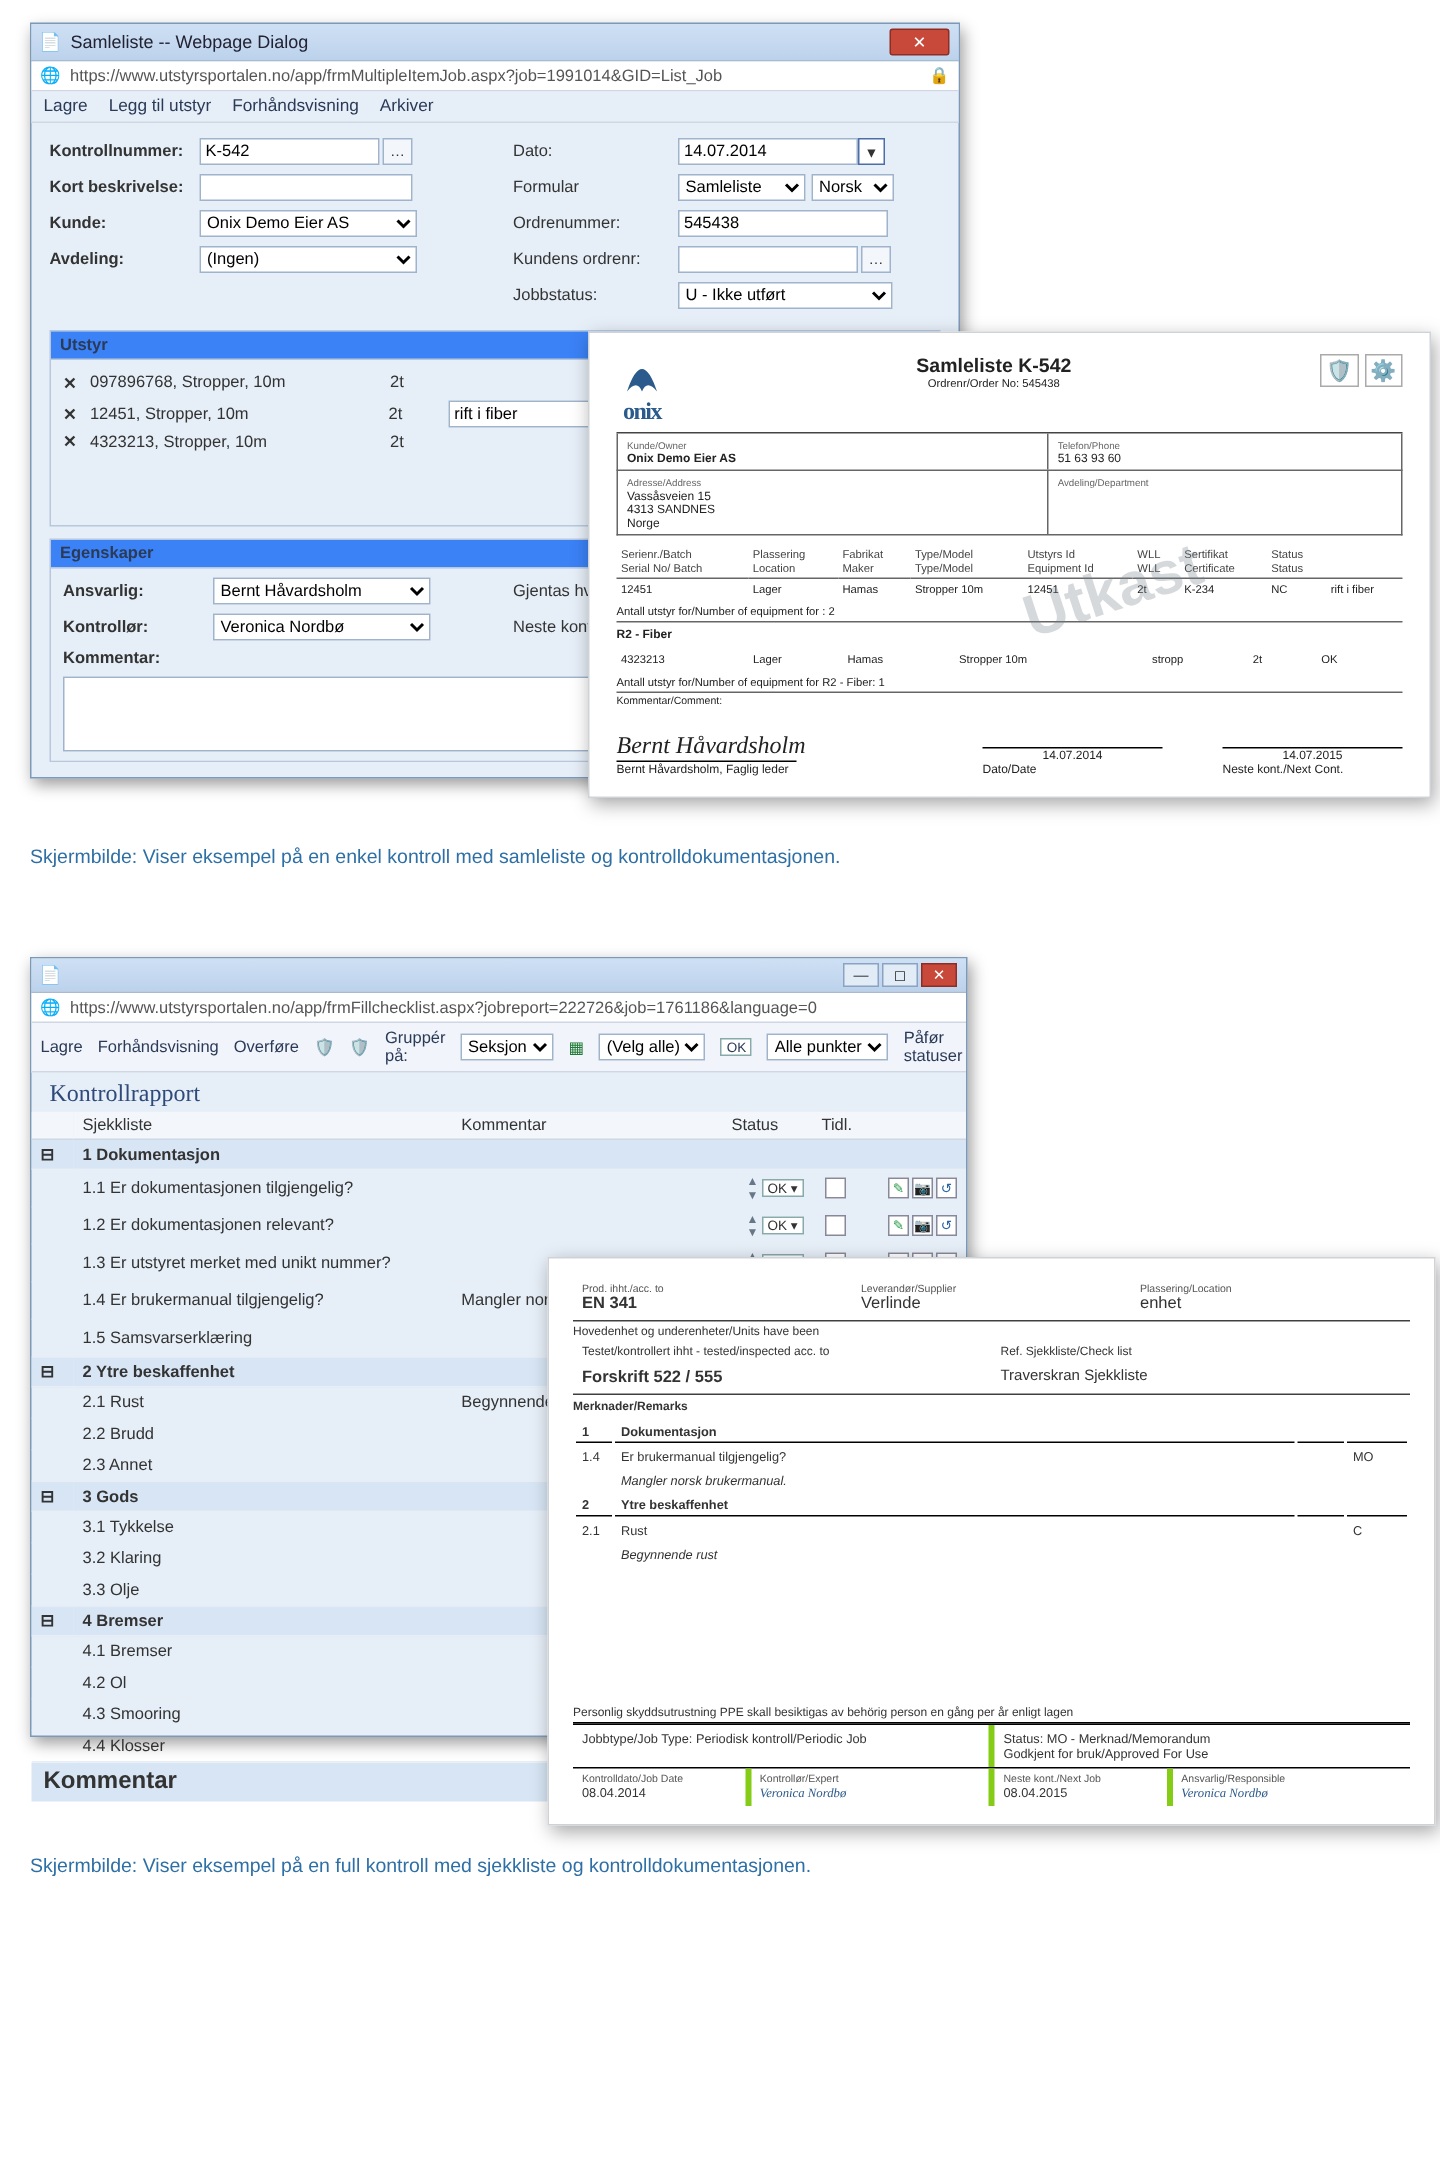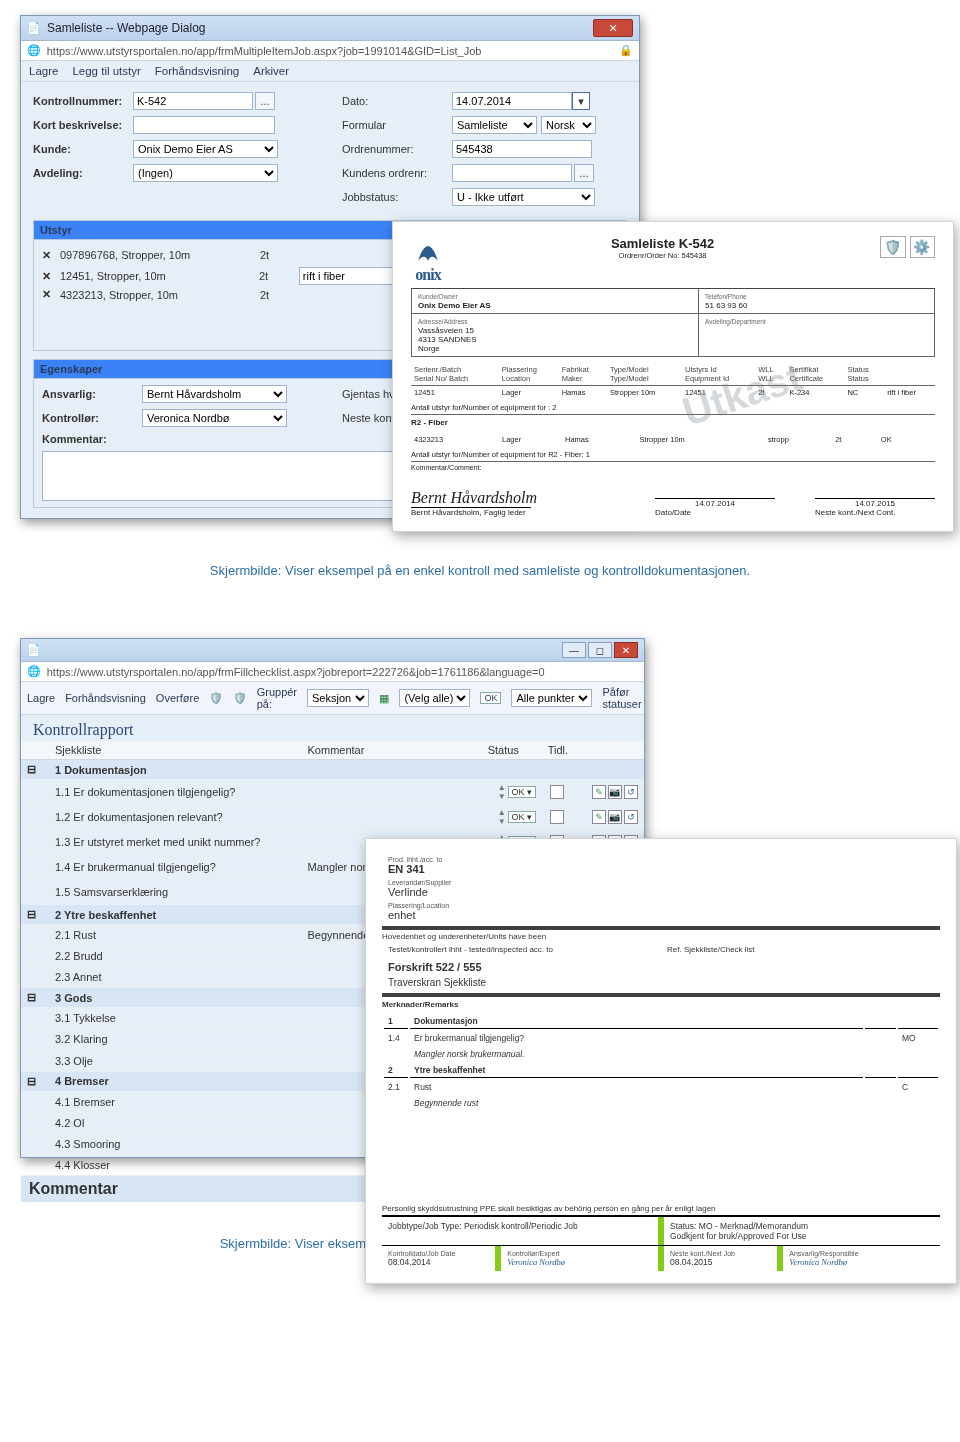--- a/index.html
+++ b/index.html
@@ -45,48 +45,48 @@
   .hcell:first-child{width:55%;border-right:1px solid #666;}
   .tbl{width:100%;border-collapse:collapse;font-size:7.5px;margin-top:6px;}
   .tbl th{text-align:left;font-weight:normal;color:#444;border-bottom:1px solid #666;padding:2px 3px;}
   .tbl td{padding:2px 3px;}
   .subline{border-bottom:1px solid #666;font-size:7.5px;padding:2px 0;margin-top:2px;}
   .watermark{position:absolute;font-size:40px;color:rgba(120,130,140,.3);font-weight:bold;transform:rotate(-18deg);right:150px;top:150px;pointer-events:none;}
   .sigrow{display:flex;margin-top:18px;align-items:flex-end;gap:40px;font-size:8px;}
   .sigrow .s{flex:1;}
   .sigrow .u{border-top:1px solid #000;display:inline-block;min-width:120px;text-align:left;}
 
-  .caption{color:#2e6fa5;font-size:13px;margin:28px 0 60px 0;text-align:center;}
+  .caption{color:#2e6fa5;font-size:13px;margin:28px 0 60px 0;}
 
   
   .chk-toolbar{background:#f1f5fb;border-bottom:1px solid #cfd8e2;padding:4px 6px;font-size:11px;display:flex;align-items:center;gap:10px;color:#2b3a57;}
   .chk-title{font-size:16px;color:#2f4a7a;padding:6px 10px 2px 12px;font-family:Liberation Serif, serif;}
   .chktbl{width:100%;border-collapse:collapse;font-size:11px;}
   .chktbl th{background:#f3f7fc;border-bottom:1px solid #cdd8e5;text-align:left;padding:3px 6px;font-weight:normal;color:#333;}
   .secrow td{background:#d7e5f4;font-weight:bold;padding:3px 6px;border-bottom:1px solid #c2d3e6;}
   .chktbl td{padding:3px 6px;border-bottom:1px solid #e8eef6;vertical-align:middle;}
   .statcell{text-align:right;white-space:nowrap;}
   .mini{width:14px;height:14px;display:inline-block;border:1px solid #889;background:#fff;font-size:9px;text-align:center;line-height:12px;vertical-align:middle;margin-left:2px;}
   .pill{display:inline-block;border:1px solid #8aa;background:#fff;font-size:9px;padding:0 3px;vertical-align:middle;}
   .spin{display:inline-block;font-size:8px;color:#678;vertical-align:middle;margin-right:2px;}
   .kommentar-ft{background:#d7e5f4;font-weight:bold;padding:4px 8px;}
 
   
   .r2{background:#fff;border:1px solid #cfd3d8;box-shadow:2px 4px 12px rgba(0,0,0,.35);font-size:9px;}
   .r2 .inner{padding:12px 16px;}
-  .r2 .line{border-bottom:4px solid #404040;padding:3px 0;flex-direction:column;}
+  .r2 .line{border-bottom:1px solid #404040;padding:3px 0;}
   .r2 .row3{display:flex;}
   .r2 .row3 .c{flex:1;padding:2px 6px;}
   .r2 .lbl-sm{font-size:7px;color:#555;display:block;}
   .r2 .val{font-size:11px;font-weight:bold;}
   .r2 .mtbl td{padding:2px 4px;font-size:8.5px;}
   .r2 .mhdr td{font-weight:bold;border-bottom:1px solid #000;}
   .legend{font-size:7.5px;text-align:center;padding:6px 4px;}
   .r2 .sbox{border-top:1px solid #000;display:flex;font-size:8.5px;}
-  .r2 .sbox>div{flex:1;padding:4px 6px;border-right:6px solid #84cc16;}
+  .r2 .sbox>div{flex:1;padding:4px 6px;border-right:4px solid #84cc16;}
   .r2 .sbox>div:last-child{border-right:none;}
 
   .footer{display:flex;align-items:flex-end;gap:20px;margin-top:100px;padding:0 30px 30px;}
 
   .onix-logo {display:flex;flex-direction:column;align-items:center;}
   .onix-logo svg{display:block;}
   .onix-logo .word{font-family:Georgia,serif;font-size:22px;letter-spacing:-1px;color:#2b5b8c;font-weight:bold;}
   .onix-logo.small .word{font-size:16px;}
 
   .winbtns{display:flex;gap:2px;margin-left:auto;}

